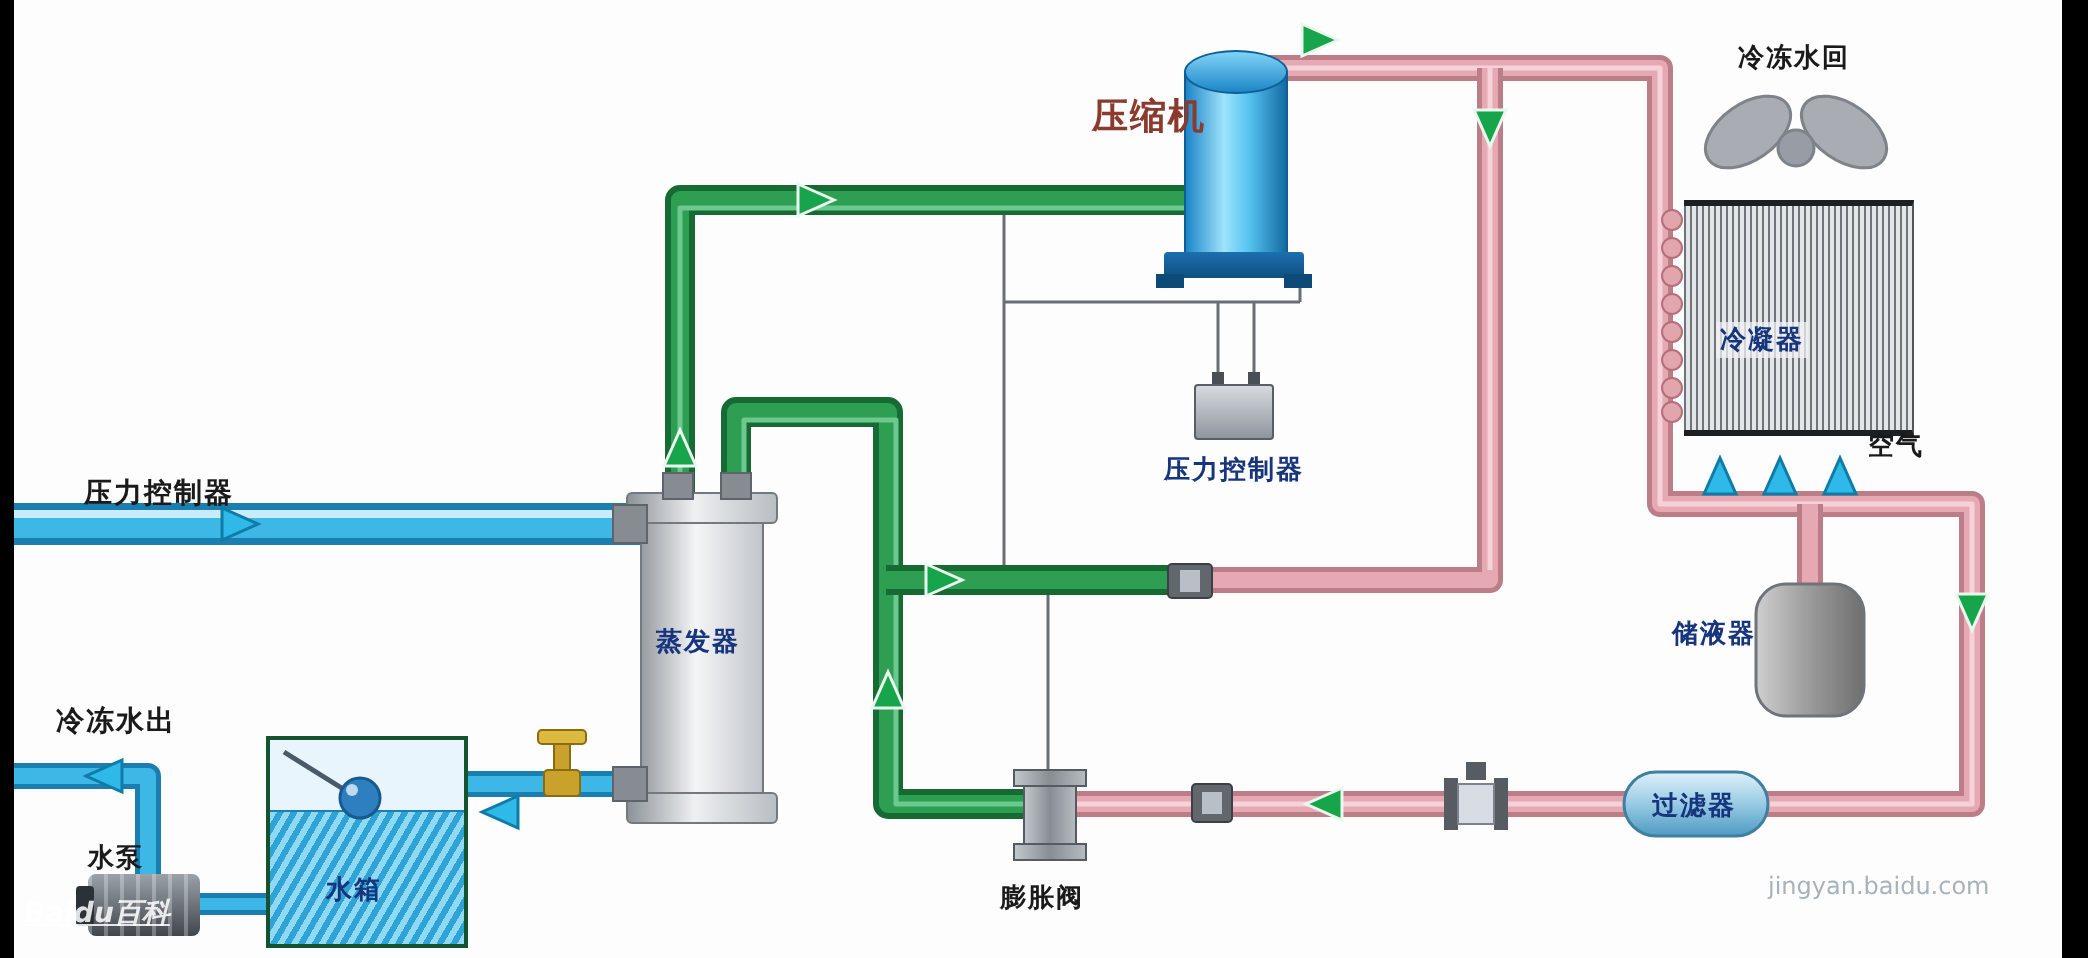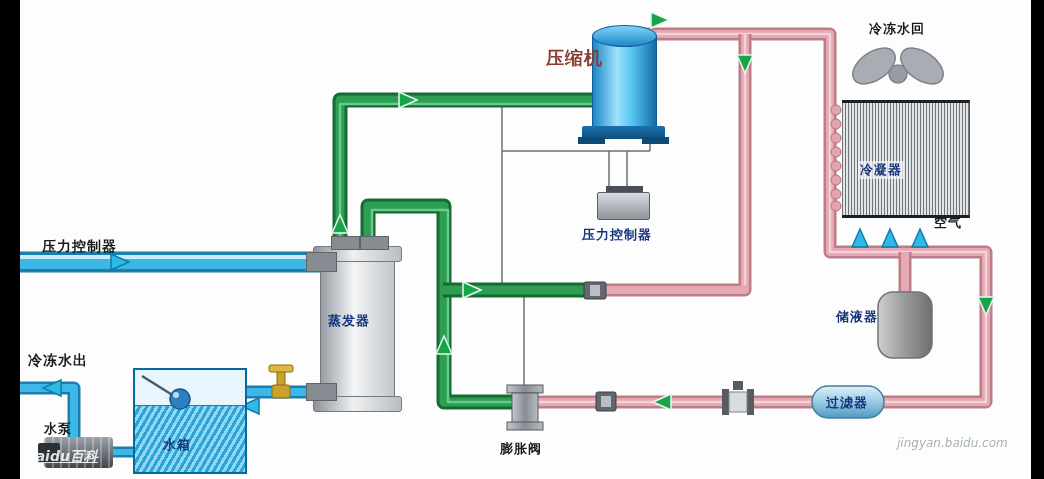--- a/index.html
+++ b/index.html
@@ -1,20 +1,20 @@
 <!DOCTYPE html>
 <html><head>
 <meta charset="utf-8">
 <style>
   html,body{margin:0;padding:0;background:#fff;}
   #stage{position:relative;width:1044px;height:479px;background:#fdfdfd;overflow:hidden;
          font-family:"DejaVu Sans","Liberation Sans",sans-serif;}
   #pipes,#overlay{position:absolute;left:0;top:0;}
   #overlay{pointer-events:none;}
-  .abs{position:absolute;padding-left:13px;}
+  .abs{position:absolute;}
   
   .po-p{fill:none;stroke:#bb7e89;stroke-width:13;stroke-linejoin:round;}
   .pi-p{fill:none;stroke:#e6a9b3;stroke-width:8;stroke-linejoin:round;}
   .ph-p{fill:none;stroke:#f5d2d8;stroke-width:2.5;stroke-linejoin:round;}
   .po-g{fill:none;stroke:#166b33;stroke-width:15;stroke-linejoin:round;}
   .pi-g{fill:none;stroke:#2d9e52;stroke-width:9;stroke-linejoin:round;}
   .ph-g{fill:none;stroke:#6cc98e;stroke-width:2.5;stroke-linejoin:round;}
   .po-w{fill:none;stroke:#1a7fb0;stroke-width:21;stroke-linejoin:round;}
   .pi-w{fill:none;stroke:#3db7e6;stroke-width:14;stroke-linejoin:round;}
   .ph-w{fill:none;stroke:#c8ecfa;stroke-width:4;stroke-linejoin:round;}
@@ -43,36 +43,36 @@
     border-left:1px solid #0f5f96;border-right:1px solid #0f5f96;}
   .comp-base{left:582px;top:126px;width:70px;height:13px;
     background:linear-gradient(180deg,#1b6fae,#0f4f80);border-radius:2px;}
   .comp-foot{top:137px;width:14px;height:7px;background:#0e4a77;}
   .evap-flange{width:74px;height:14px;left:313px;border:1px solid #74797f;border-radius:3px;
     background:linear-gradient(90deg,#8d9399,#eef0f1 45%,#b9bec3);}
   .evap-body{left:320px;top:258px;width:60px;height:140px;
     background:linear-gradient(90deg,#989da3,#f4f5f6 45%,#c2c6cb);
     border-left:1px solid #74797f;border-right:1px solid #74797f;}
   .noz{background:#868c92;border:1px solid #5f646a;}
-  .tank{left:133px;top:368px;width:97px;height:102px;border:2px solid #0369a1;background:#e8f5fc;}
+  .tank{left:133px;top:368px;width:97px;height:102px;border:2px solid #14532d;background:#e8f5fc;}
   .tank-water{position:absolute;left:0;right:0;bottom:0;height:66px;border-top:1px solid #1e7fae;
     background:repeating-linear-gradient(120deg,#8fd9f2 0px,#8fd9f2 3px,#2fa3d6 3px,#2fa3d6 6px);}
   .pump-body{left:44px;top:437px;width:56px;height:31px;border-radius:4px;
     background:repeating-linear-gradient(90deg,rgba(255,255,255,.28) 0px,rgba(255,255,255,.28) 2px,rgba(0,0,0,0) 2px,rgba(0,0,0,0) 8px),
                linear-gradient(180deg,#9aa1a8,#41464c);}
   .pump-cap{left:38px;top:443px;width:9px;height:20px;background:#2c3136;border-radius:2px;}
   .controller{left:597px;top:192px;width:38px;height:26px;border:1px solid #5a5f66;border-radius:2px;
     background:linear-gradient(180deg,#d7dbe0,#8f959c);}
   .ctrl-nub{top:186px;width:6px;height:6px;background:#4a4f55;}
   .bar{top:0;height:479px;background:#000;}
   
   .wm-right{left:796px;top:394px;pointer-events:none;}
   .wm-right .b1{font-size:30px;font-weight:bold;font-style:italic;color:rgba(90,150,215,.55);}
   .wm-right .b2{font-size:26px;font-weight:bold;color:rgba(90,150,215,.6);}
-  .wm-url{left:884px;top:436px;font-size:12px;color:#a8b2ba;pointer-events:none;font-style:italic;}
+  .wm-url{left:884px;top:436px;font-size:12px;color:#a8b2ba;pointer-events:none;}
   .wm-left{left:12px;top:448px;font-size:14px;font-weight:bold;font-style:italic;
     color:rgba(255,255,255,.85);pointer-events:none;text-decoration:underline;}
 </style>
 </head>
 <body>
 
 <div id="stage">
 
   <svg id="pipes" width="1044" height="479">
     <defs>

